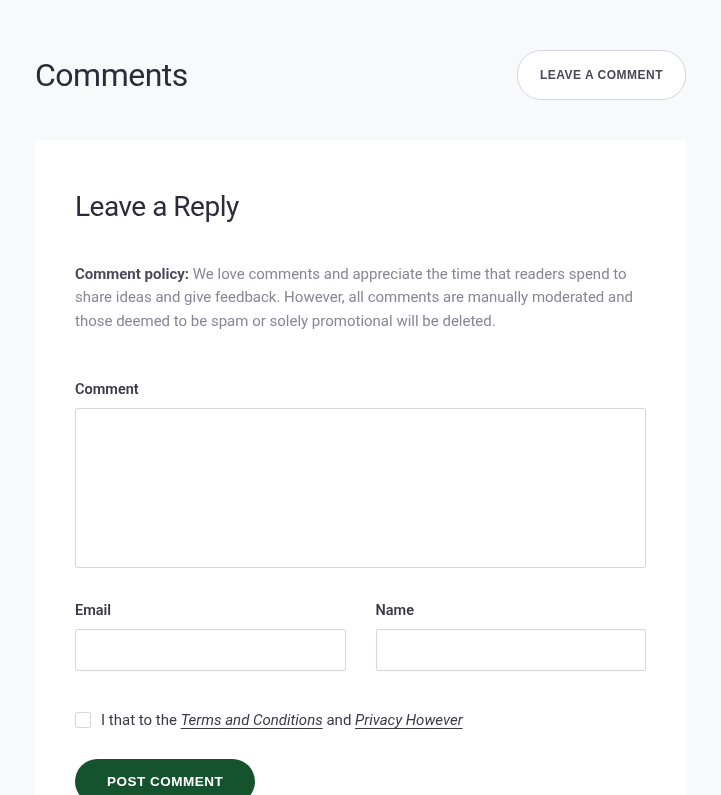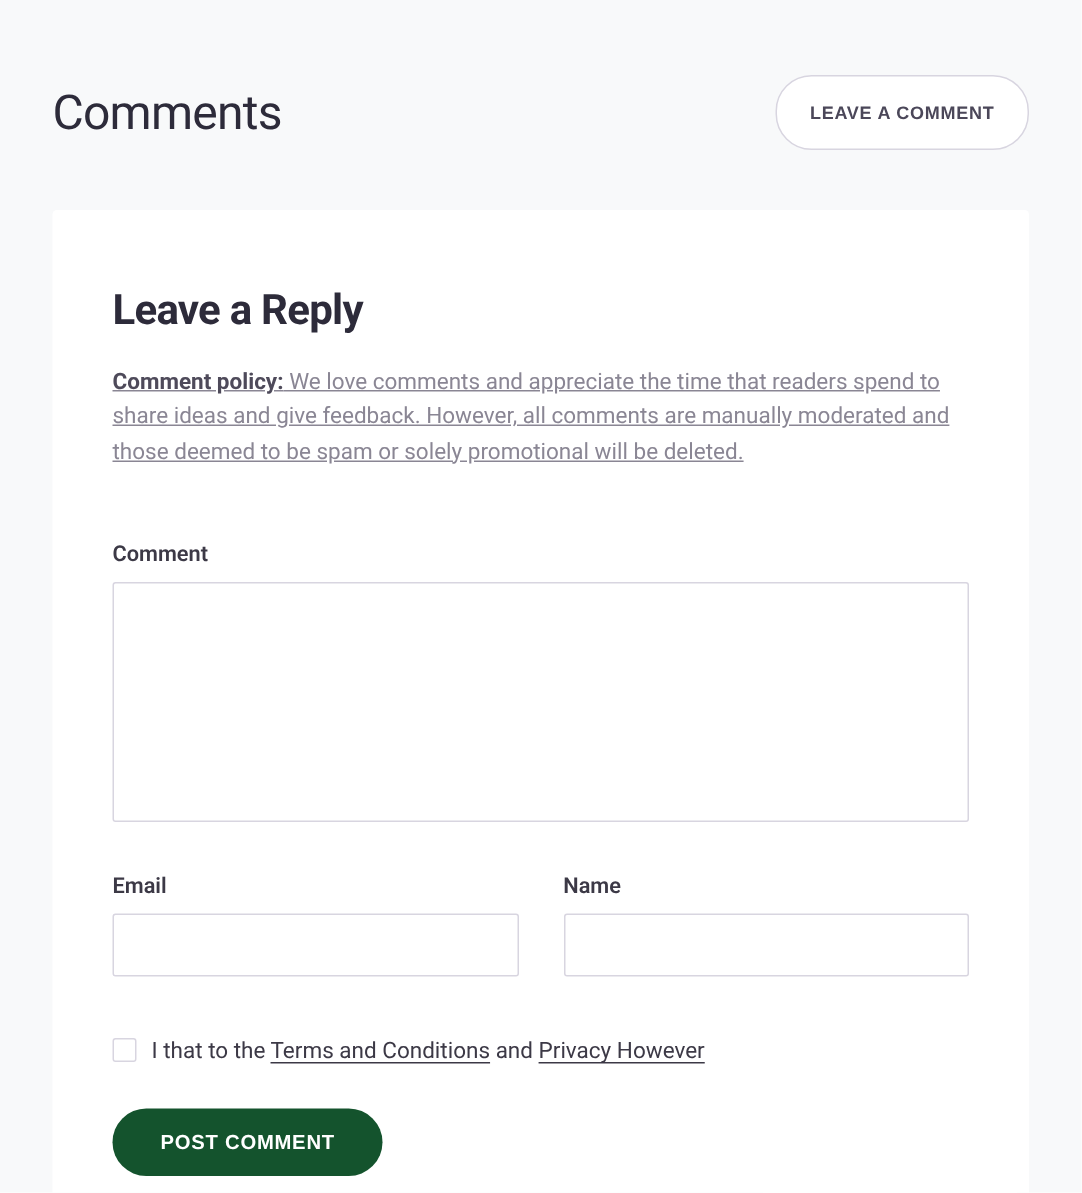--- a/index.html
+++ b/index.html
@@ -41,31 +41,30 @@
       cursor: pointer;
     }
     .card {
       background: #ffffff;
       margin: 0 35px;
       padding: 50px 40px 40px 40px;
       border-radius: 3px;
     }
     .card-title {
       font-size: 28px;
-      font-weight: 700;
+      font-weight: 400;
       color: #2d2b3a;
-      margin-bottom: 20px;
+      margin-bottom: 40px;
       letter-spacing: -0.5px;
     }
     .policy-text {
       font-size: 15px;
       line-height: 1.55;
       color: #8a8694;
       margin-bottom: 48px;
-      text-decoration: underline;
     }
     .policy-label {
       font-weight: 700;
       color: #4e4a5a;
     }
     .form-label {
       display: block;
       font-size: 14.5px;
       font-weight: 600;
       color: #3c3946;
@@ -115,20 +114,21 @@
     }
     .checkbox-label {
       font-size: 15px;
       color: #3c3946;
     }
     .link {
       color: #3c3946;
       text-decoration: underline;
       text-underline-offset: 3px;
       cursor: pointer;
+      font-style: italic;
     }
     .submit-btn {
       background: #14532d;
       color: #ffffff;
       border: none;
       border-radius: 24px;
       padding: 15px 32px;
       font-size: 13.5px;
       font-weight: 600;
       letter-spacing: 0.5px;

